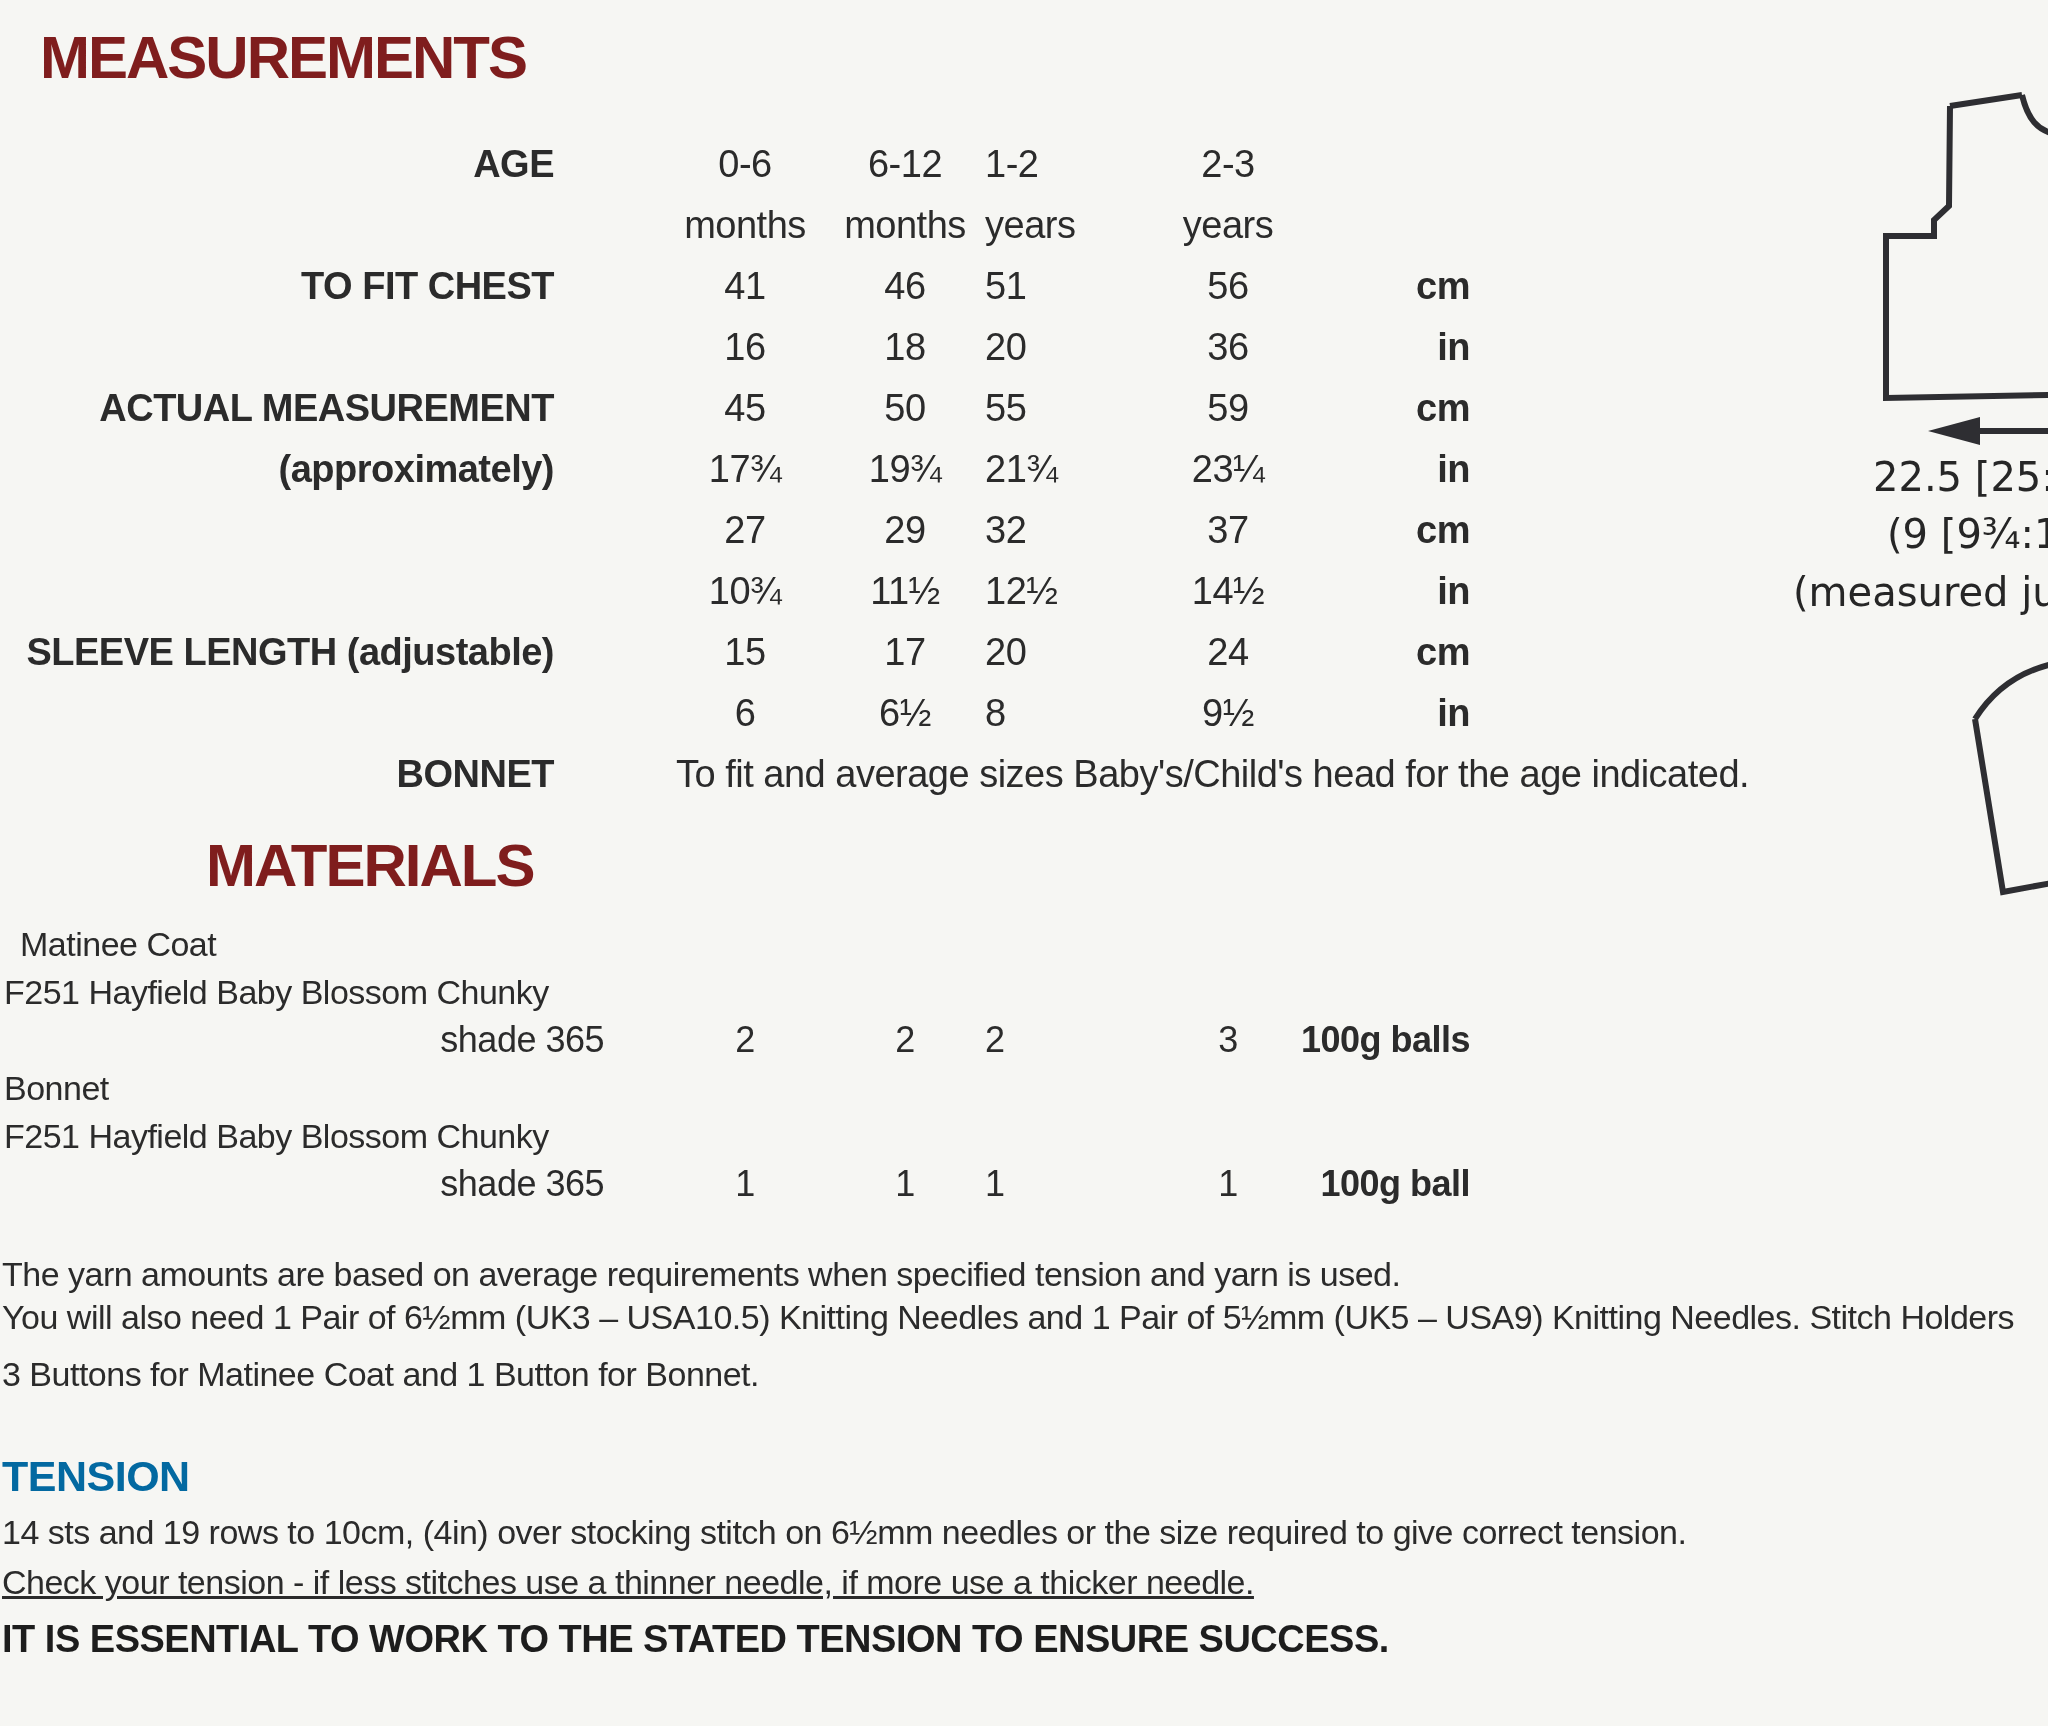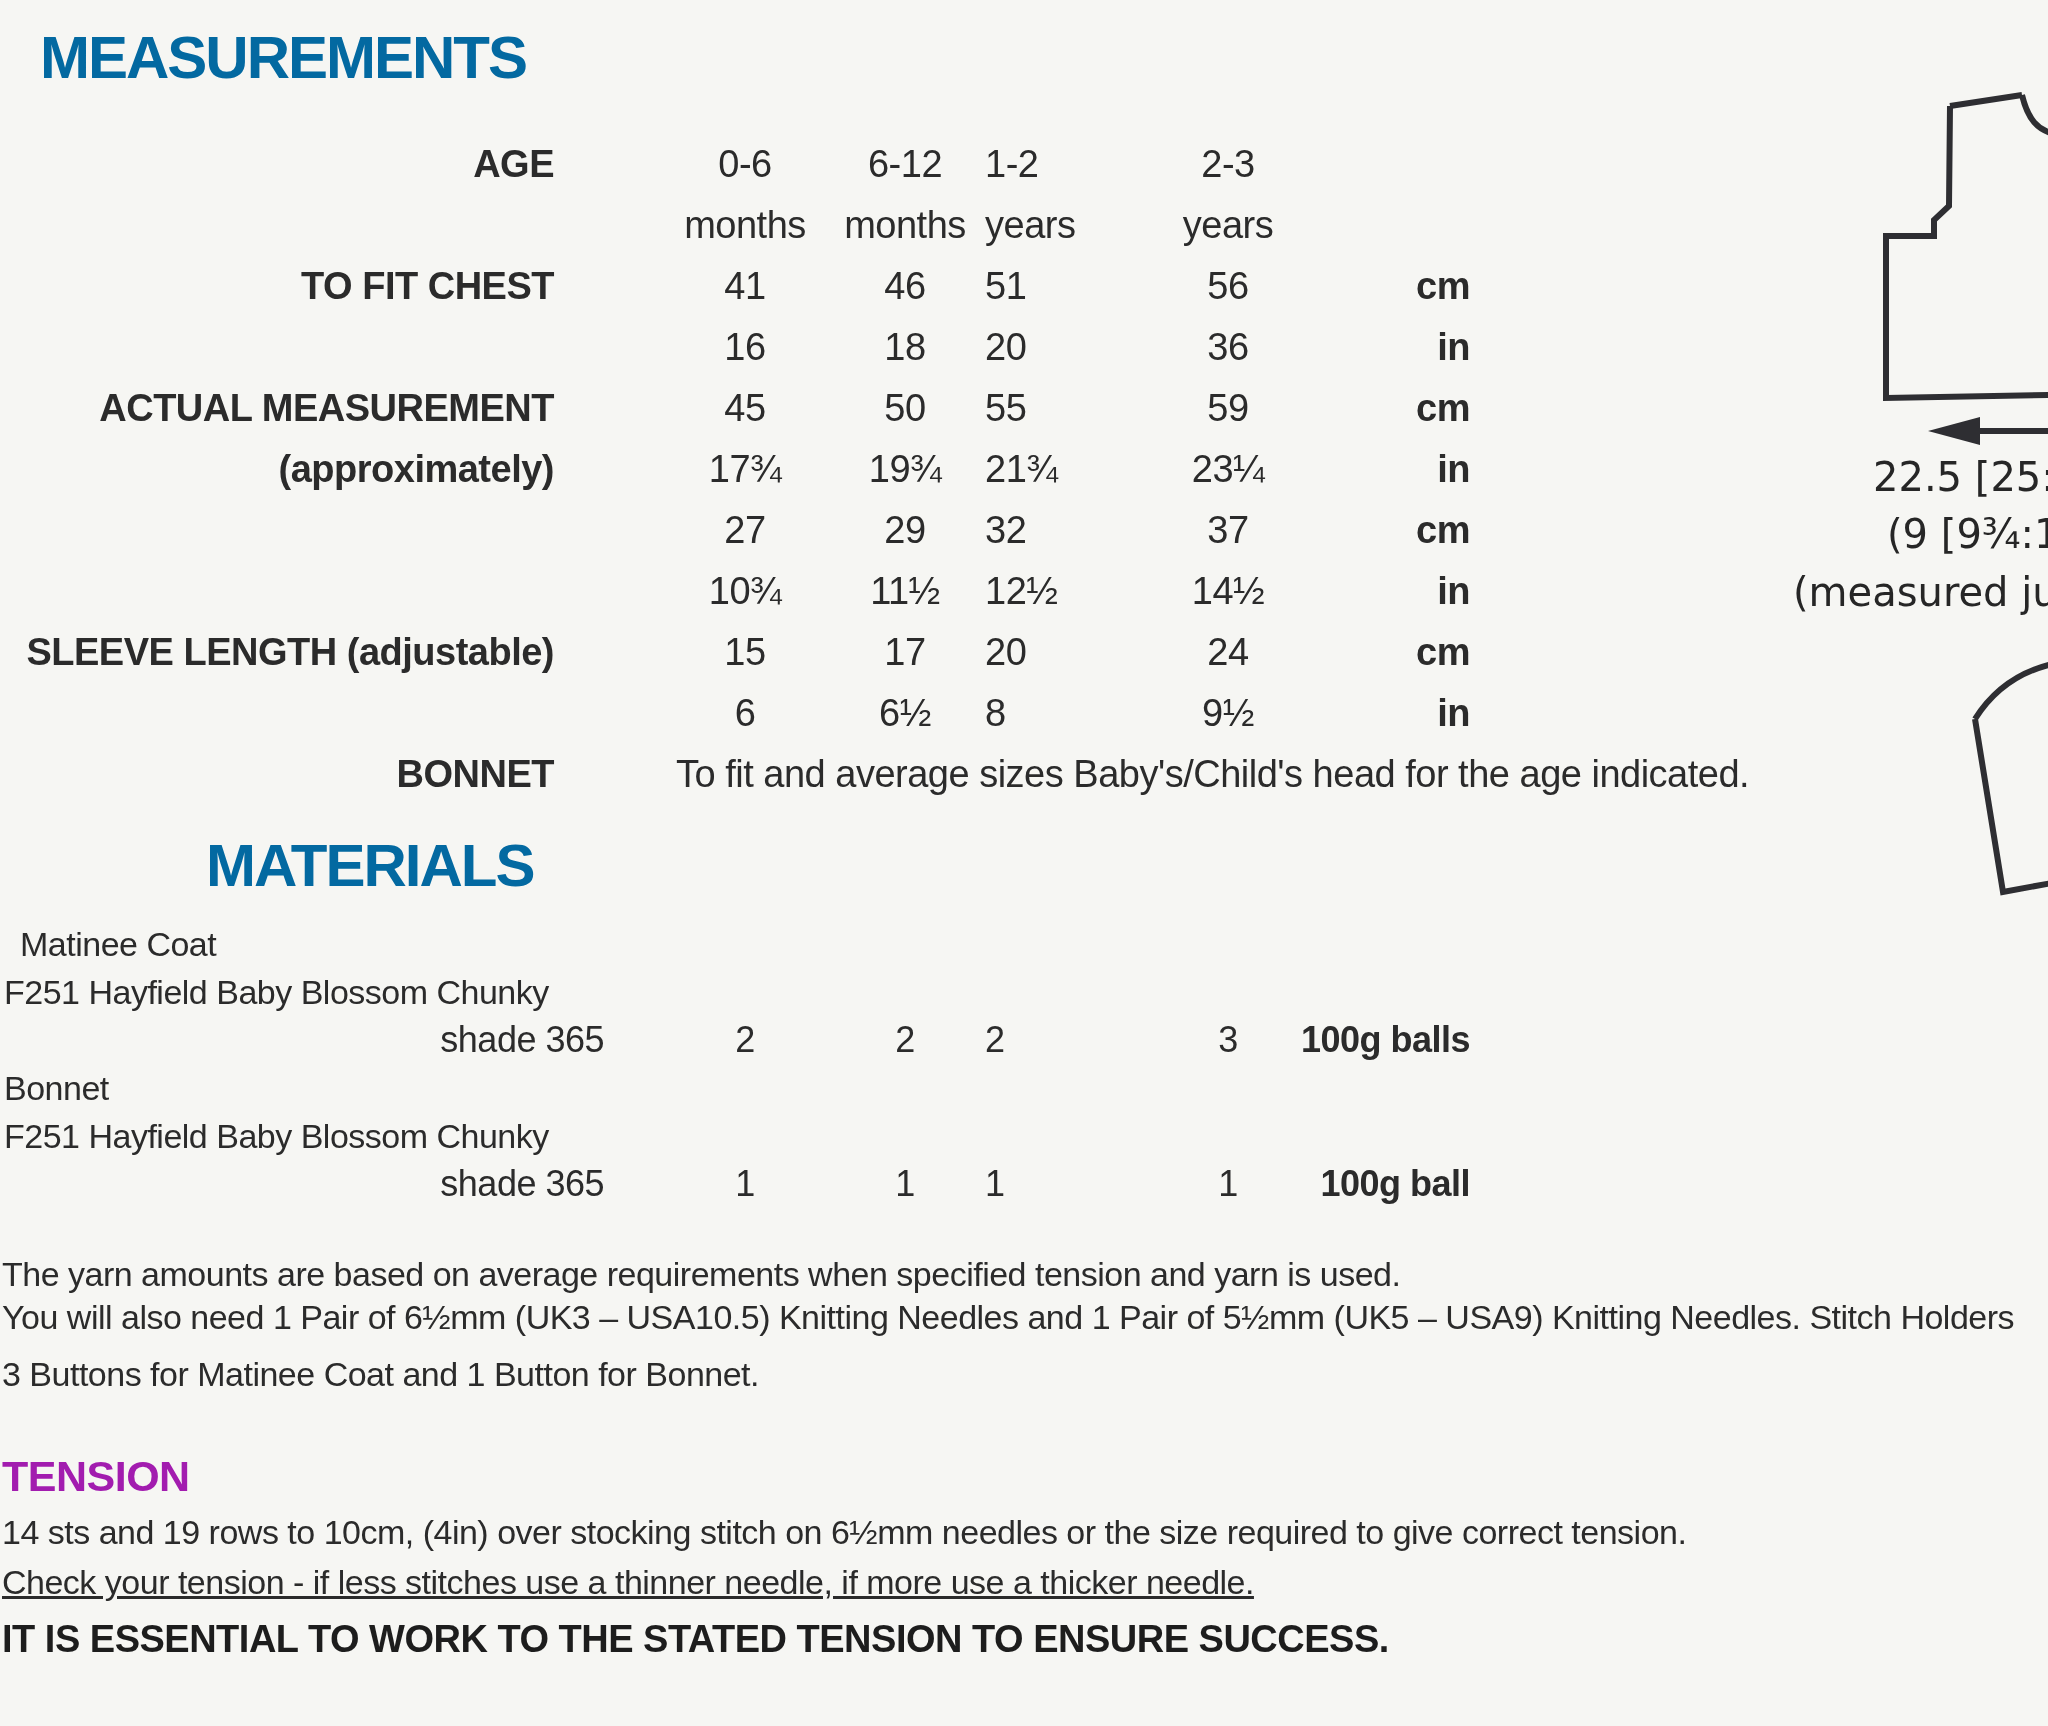--- a/index.html
+++ b/index.html
@@ -3,41 +3,41 @@
 <meta charset="utf-8">
 <style>
   html, body { margin:0; padding:0; }
   body {
     width:2048px; height:1726px; overflow:hidden; position:relative;
     background:#f6f6f3; color:#2b2b2b;
     font-family:"Liberation Sans", sans-serif;
   }
   .abs { position:absolute; white-space:nowrap; }
   .heading {
-    font-weight:bold; font-size:60px; letter-spacing:-2px; color:#0369a1;
+    font-weight:bold; font-size:60px; letter-spacing:-2px; color:#7f1d1d;
     line-height:1;
   }
   
   .trow { position:absolute; left:0; width:1480px; height:61px; line-height:61px;
           font-size:38px; letter-spacing:-0.5px; }
   .cell { position:absolute; top:0; height:61px; }
   .c-label { left:4px; width:550px; text-align:right;font-weight:bold; }
   .c-v1 { left:665px; width:160px; text-align:center; }
   .c-v2 { left:825px; width:160px; text-align:center; }
   .c-v3 { left:985px; width:160px; }
   .c-v4 { left:1148px; width:160px; text-align:center; }
   .c-unit { left:1280px; width:190px; text-align:right;font-weight:bold; }
   .c-sentence { left:676px; width:1340px; text-align:left; }
   
   .bodyline { font-size:34px; letter-spacing:-0.5px; line-height:48px; height:48px; }
   .mrow { position:absolute; left:0; width:1480px; height:48px; line-height:48px;
           font-size:36px; letter-spacing:-0.5px; }
   .m-left { left:4px; width:600px; text-align:right; }
   .mrow .cell { height:48px; }
-  .tension-head { font-weight:bold; font-size:43px; letter-spacing:-0.5px; color:#a21caf; line-height:1; }
+  .tension-head { font-weight:bold; font-size:43px; letter-spacing:-0.5px; color:#0369a1; line-height:1; }
   .tension-bold { font-weight:bold; font-size:38px; letter-spacing:-0.5px; color:#1d1d1d; line-height:48px; }
   
   .schlabel { font-family:"DejaVu Sans", sans-serif; font-size:40px; line-height:44px; color:#262626; }
   svg .ln { stroke:#2e2e32; stroke-width:6; fill:none; stroke-linejoin:miter; stroke-linecap:butt; }
   svg .fl { fill:#2e2e32; stroke:none; }
 </style>
 </head>
 <body>
 
 <div class="abs heading" style="left:40px; top:28px;">MEASUREMENTS</div>

